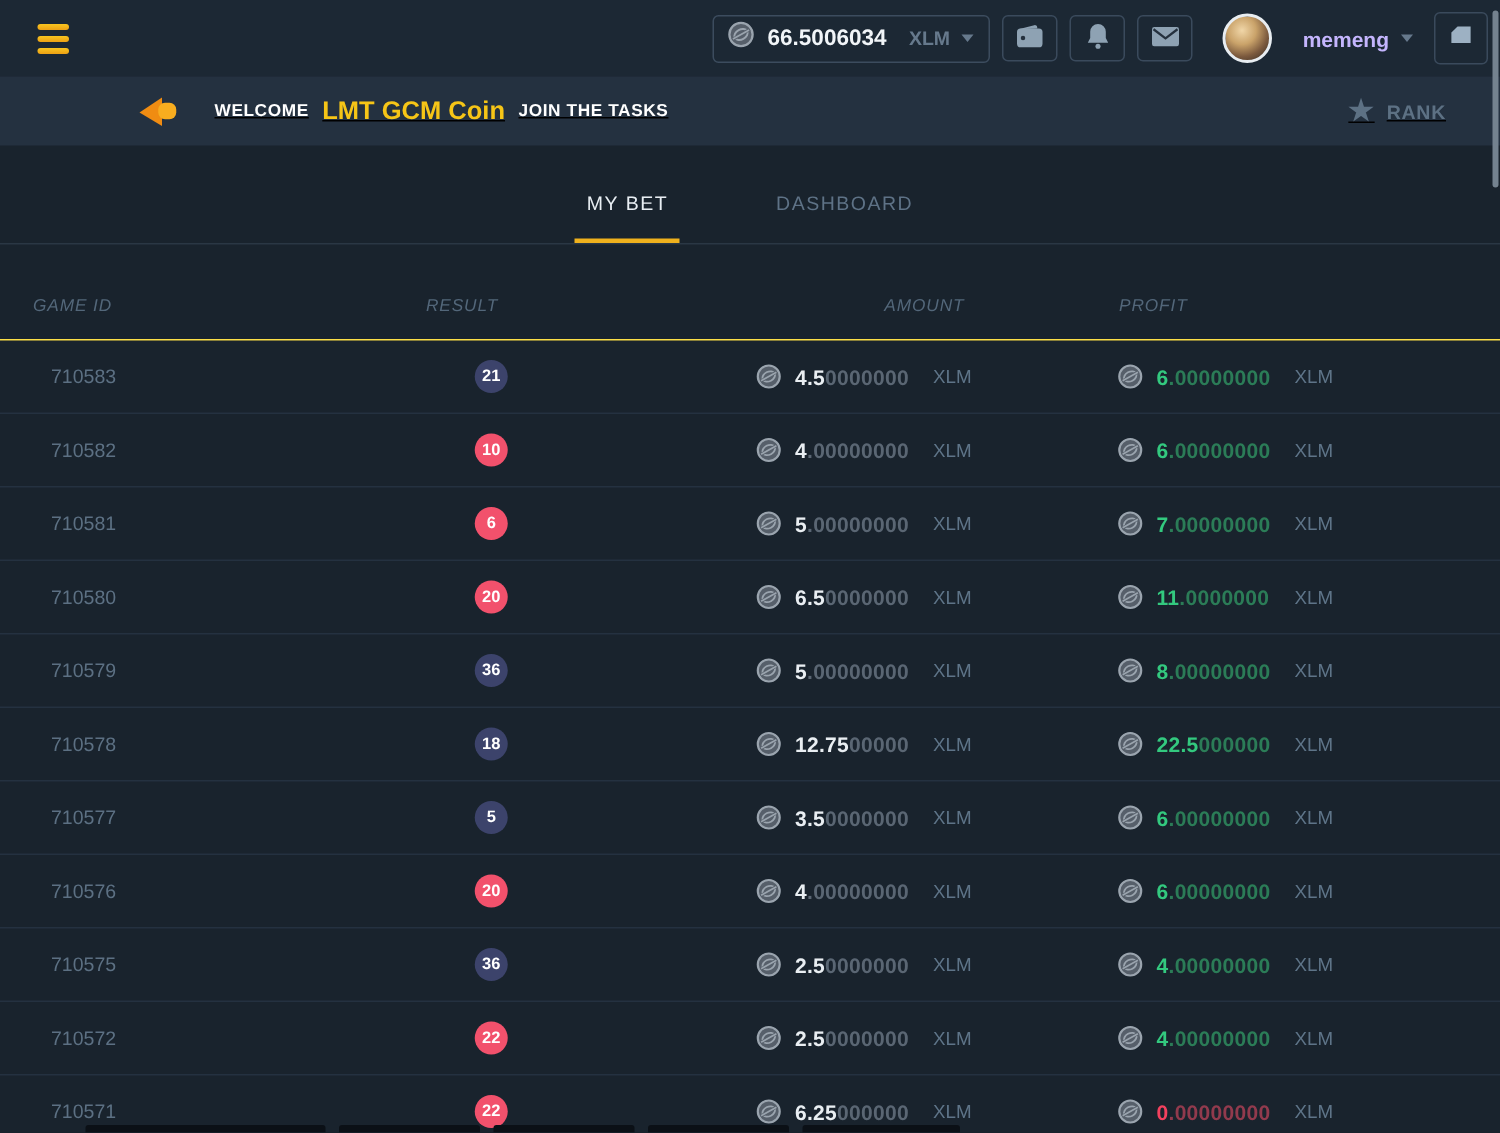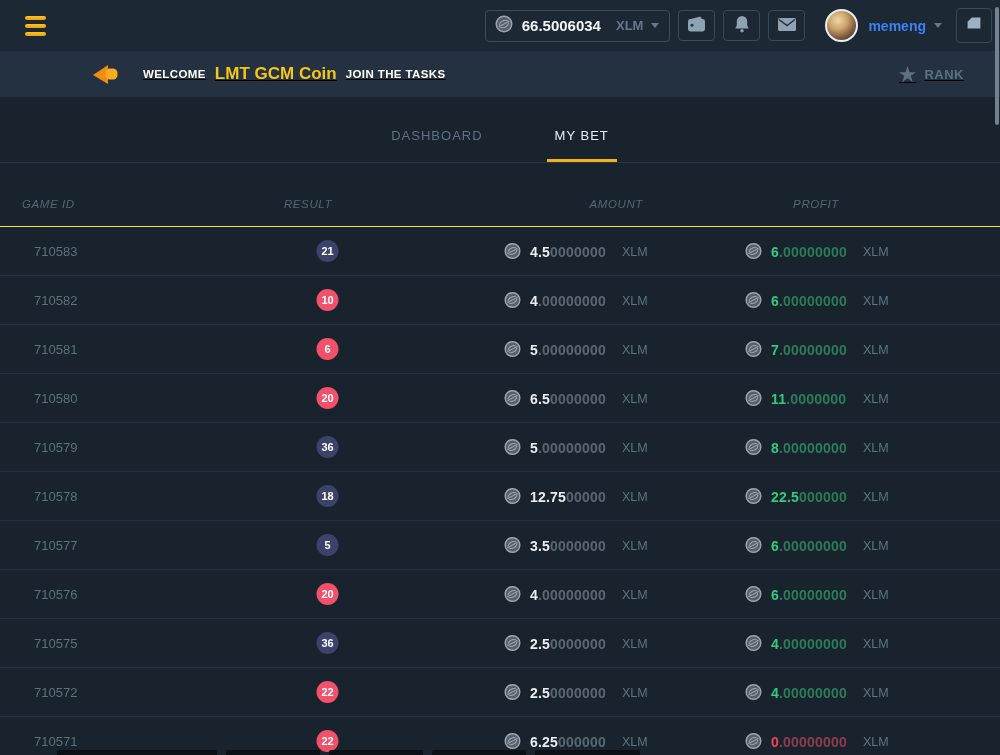--- a/index.html
+++ b/index.html
@@ -13,21 +13,21 @@
   .hamburger .bar { width:21px; height:4px; border-radius:2px; background:linear-gradient(180deg,#f8c51f,#eda114); }
   .topbar-right { margin-left:auto; display:flex; align-items:center; gap:8px; }
   .balance-box { display:flex; align-items:center; height:32px; border:1px solid #3c4c5e; border-radius:4px; padding:0 10px 0 9px; cursor:pointer; }
   .balance-value { color:#f1f5f8; font-weight:bold; font-size:15px; margin-left:9px; }
   .balance-currency { color:#66798c; font-size:13px; font-weight:bold; margin-left:15px; }
   .caret { width:0; height:0; border-left:4px solid transparent; border-right:4px solid transparent; border-top:5px solid #66798c; display:inline-block; margin-left:8px; }
   .icon-btn { width:37px; height:31px; border:1px solid #3a4a5c; border-radius:4px; background:transparent; display:flex; align-items:center; justify-content:center; cursor:pointer; }
   .user { display:flex; align-items:center; margin:0 6px 0 12px; cursor:pointer; }
   .avatar { width:33px; height:33px; border-radius:50%; border:2px solid #e8edf1;
             background:radial-gradient(circle at 38% 32%, #f0d6a8 0%, #caa36a 35%, #7c5a3e 65%, #2e2620 100%); }
-  .username { color:#3b82f6; font-weight:bold; font-size:14px; margin-left:10px; }
+  .username { color:#c4b5fd; font-weight:bold; font-size:14px; margin-left:20px; }
   .chat-btn { width:36px; height:35px; }
   .scroll-thumb { position:absolute; right:1px; top:7px; width:4px; height:118px; background:#74828f; border-radius:2px; }
 
   
   .welcome-bar { height:46px; background:#243140; display:flex; align-items:center; padding:0 36px 0 92px;text-decoration:underline; }
   .welcome-left { display:flex; align-items:center; }
   .w-prefix,.w-suffix { color:#ffffff; font-weight:bold; font-size:11.5px; letter-spacing:.4px; }
   .w-coin { color:#f6c517; font-weight:bold; font-size:17px; margin:0 9px 0 9px; }
   .megaphone { margin-right:24px; display:flex; }
   .welcome-right { margin-left:auto; display:flex; align-items:center; gap:45px; }
@@ -42,21 +42,21 @@
   .tab { display:flex; align-items:center; height:100%; padding:12px 8px 0; position:relative; font-size:13px; letter-spacing:1px; color:#5e7286; cursor:pointer; }
   .tab.active { color:#e8eef3; }
   .tab.active::after { content:''; position:absolute; left:0; right:0; bottom:0; height:3px; background:#efb11d; }
 
   
   .thead { position:relative; height:64px; border-bottom:1px solid #fde047;font-style:italic; }
   .th { position:absolute; bottom:16px; color:#53677a; font-size:11.5px; letter-spacing:.6px; }
   .th.h-id { left:22px; }
   .th.h-result { left:308px; transform:translateX(-50%); }
   .th.h-amount { left:505px; width:138px; text-align:right; }
-  .th.h-profit { left:746px; width:140px; text-align:center; }
+  .th.h-profit { left:746px; width:140px; text-align:left; }
 
   .row { position:relative; height:49px; border-bottom:1px solid #243140; }
   .cell { position:absolute; top:50%; transform:translateY(-50%); }
   .cell.id { left:34px; color:#5c7083; font-size:13px; }
   .cell.result { left:308px; transform:translate(-50%,-50%); }
   .badge { min-width:22px; height:22px; padding:0 3px; border-radius:50%; display:flex; align-items:center; justify-content:center; color:#fff; font-size:11px; font-weight:bold;margin-left:39px; }
   .badge.dark { background:#3c436b; }
   .badge.red  { background:#f2516c; }
   .cell.amount, .cell.profit { display:flex; align-items:center; width:165px; }
   .cell.amount { left:504px; }
@@ -156,22 +156,22 @@
     </div>
     <div class="welcome-right">
       <div class="rank">
         <span class="star">★</span>
         <span>RANK</span>
       </div>
     </div>
   </div>
 
   <nav class="tabs">
+    <div class="tab active">MY BET</div>
     <div class="tab">DASHBOARD</div>
-    <div class="tab active">MY BET</div>
   </nav>
 
   <section>
     <div class="thead">
       <span class="th h-id">GAME ID</span>
       <span class="th h-result">RESULT</span>
       <span class="th h-amount">AMOUNT</span>
       <span class="th h-profit">PROFIT</span>
     </div>
     <div id="tbody">

